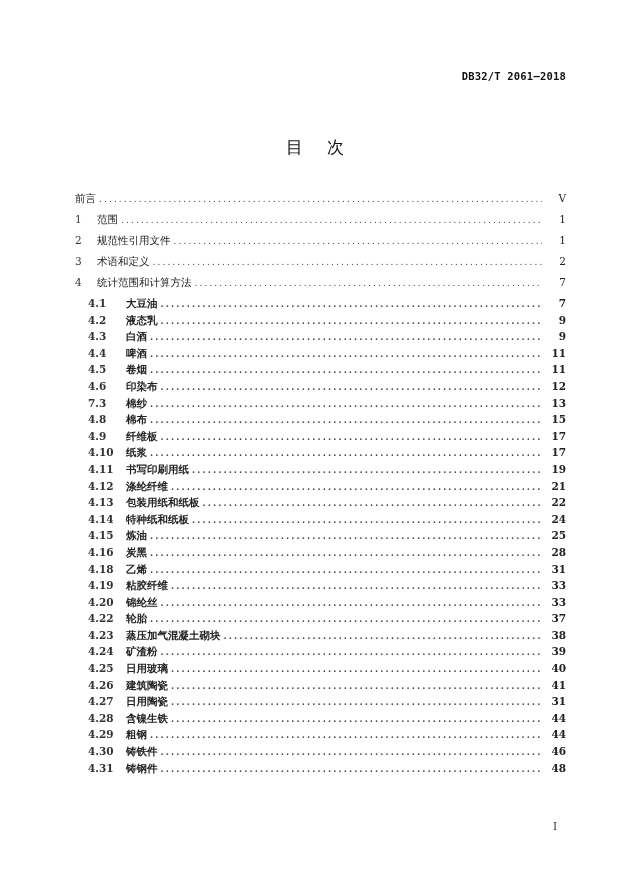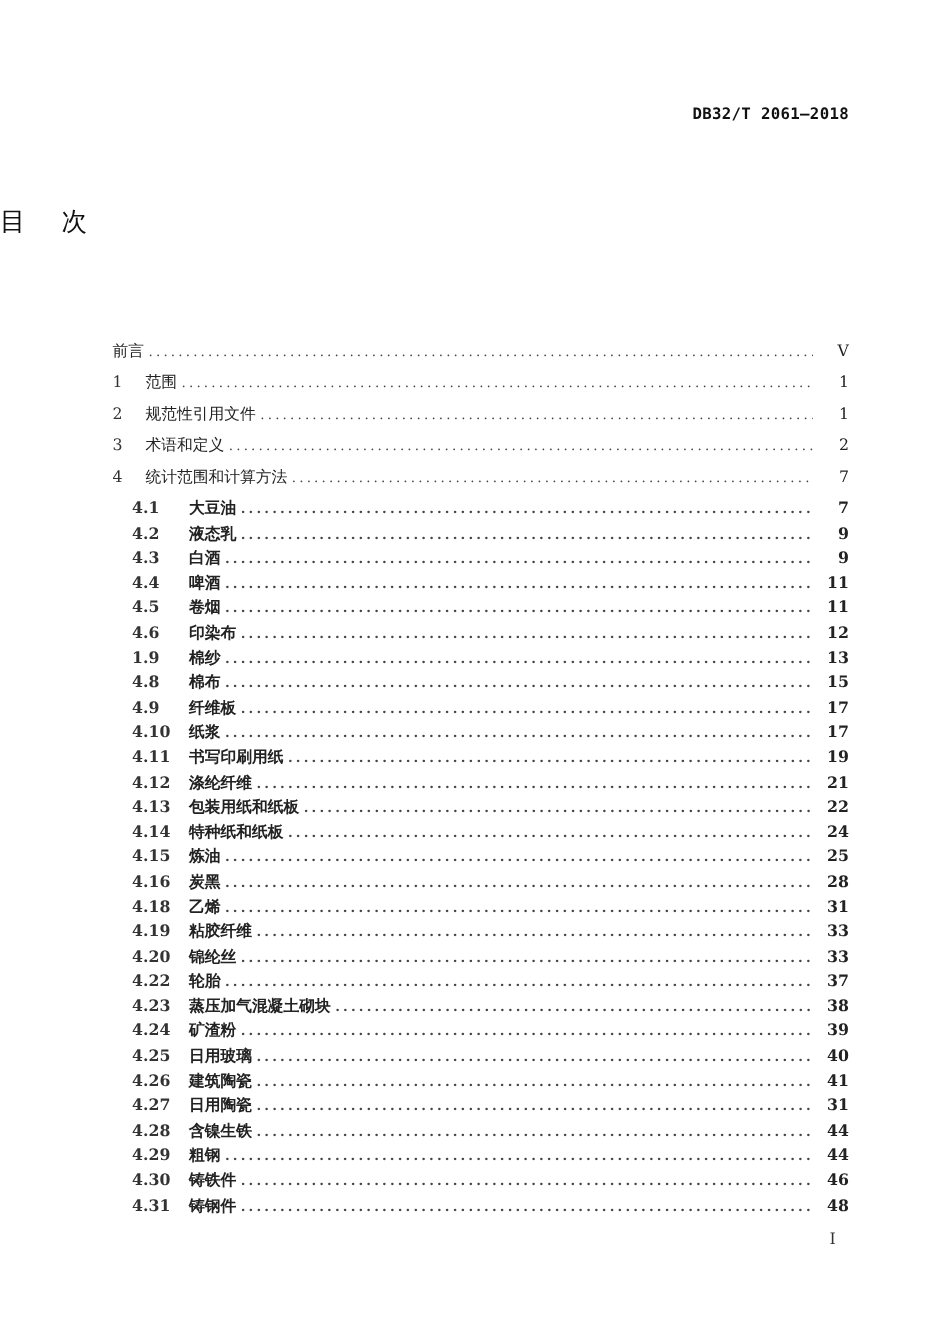--- a/index.html
+++ b/index.html
@@ -1,24 +1,24 @@
 <!DOCTYPE html>
 <html><head>
 <meta charset="utf-8">
 <style>
   html, body { margin: 0; padding: 0; background: #ffffff; }
   body { width: 630px; height: 891px; position: relative; overflow: hidden;
          font-family: "DejaVu Serif", "Liberation Serif", serif; color: #222; }
   .doc-code { position: absolute; top: 70px; right: 64px; font-family: "DejaVu Sans Mono", "Liberation Mono", monospace;
               font-size: 10.5px; font-weight: bold; letter-spacing: 0.2px; color: #111; margin-left: 36px; }
-  .title { position: absolute; top: 136px; left: 0; width: 630px; 
+  .title { position: absolute; top: 136px; left: 0; width: 630px; text-align: center;
            font-family: "DejaVu Sans", "Liberation Sans", sans-serif; font-size: 17px; color: #111; }
   .title span { display: inline-block; }
   .title .gap { width: 24px; }
-  .toc { position: absolute; left: 75px; width: 491px; top: 190px; margin-top: 36px; }
+  .toc { position: absolute; left: 75px; width: 491px; top: 190px; }
   .row { position: relative; display: flex; align-items: baseline; font-size: 10.5px; line-height: 16px; height: 16px; }
   .row.top { height: 21px; line-height: 16px; }
   .row.sub { height: 16.6px; padding-left: 13px; font-weight: bold; }
   .num { display: inline-block; white-space: nowrap; color: #333; }
   .row.top .num { width: 22px; }
   .row.sub .num { width: 38px; }
   .label { white-space: nowrap; }
   .leader { flex: 1; overflow: hidden; white-space: nowrap; margin: 0 6px 0 3px; color: #444;
             letter-spacing: 2.1px; font-size: 9px; }
   .leader::before { content: "................................................................................................................................................................"; }
@@ -96,21 +96,21 @@
         <span class="leader"></span>
         <span class="page">11</span>
       </div>
       <div class="row sub">
         <span class="num">4.6</span>
         <span class="label">印染布</span>
         <span class="leader"></span>
         <span class="page">12</span>
       </div>
       <div class="row sub">
-        <span class="num">1.9</span>
+        <span class="num">7.3</span>
         <span class="label">棉纱</span>
         <span class="leader"></span>
         <span class="page">13</span>
       </div>
       <div class="row sub">
         <span class="num">4.8</span>
         <span class="label">棉布</span>
         <span class="leader"></span>
         <span class="page">15</span>
       </div>

